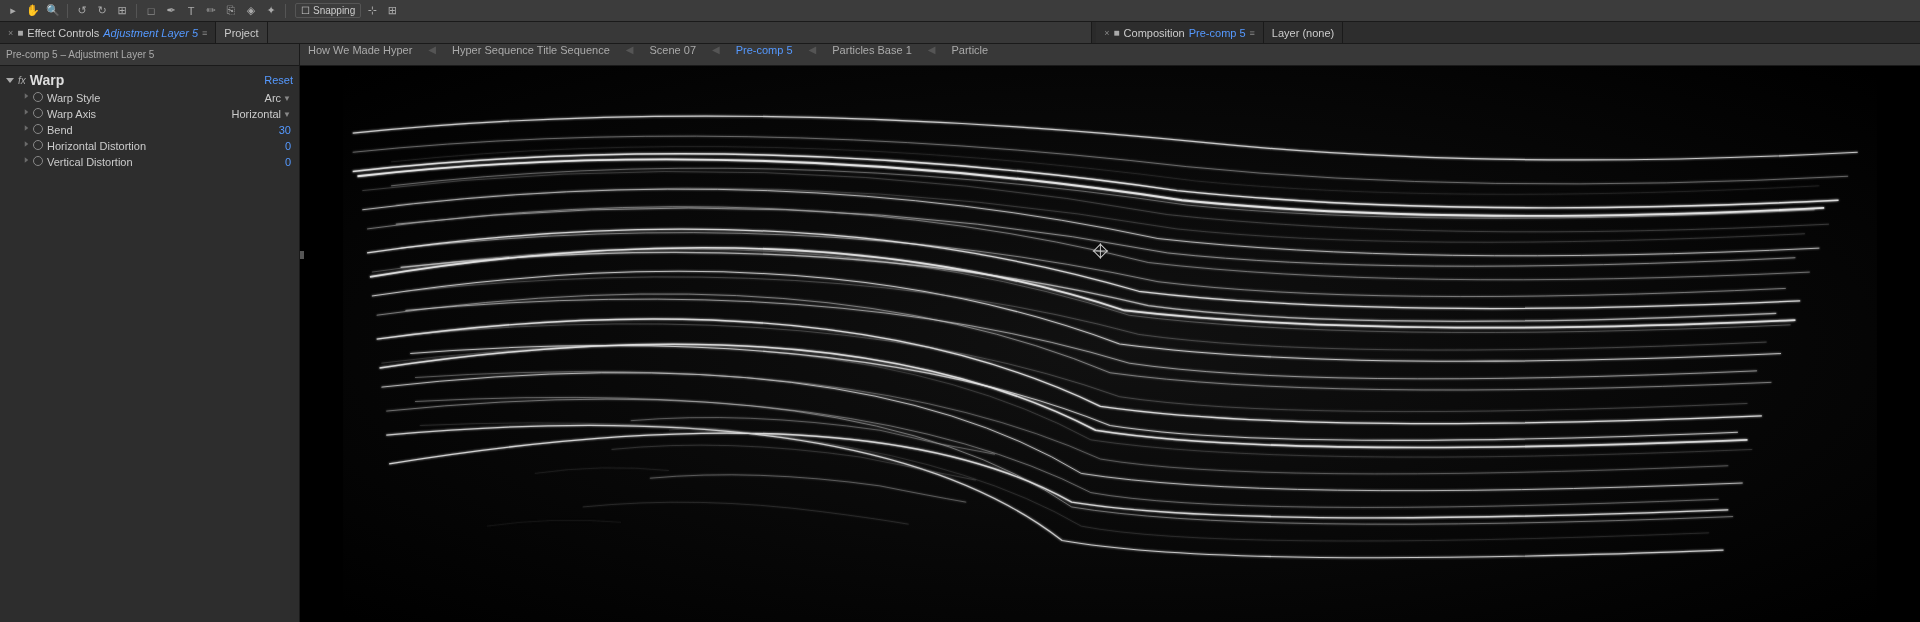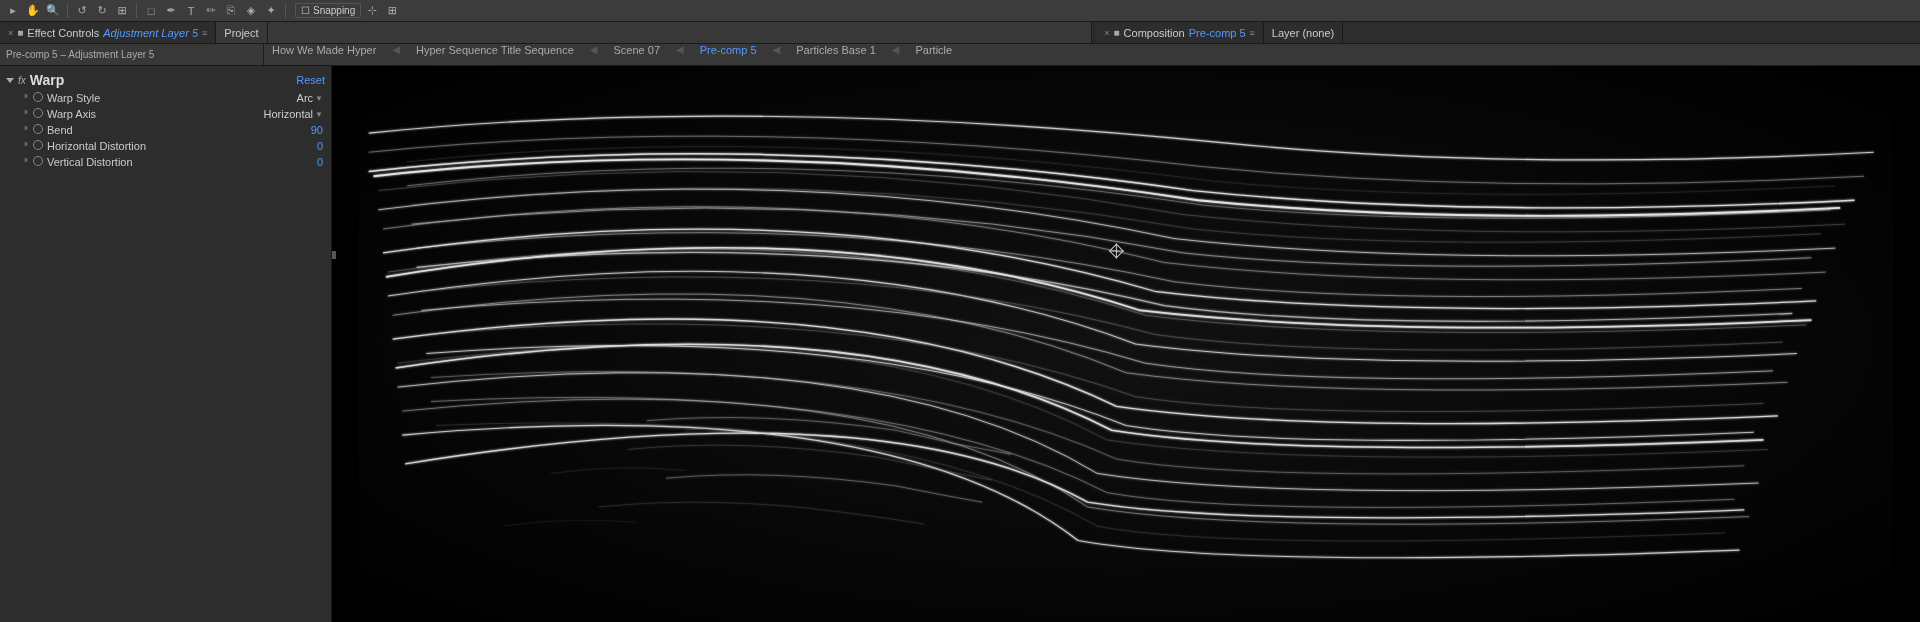--- a/index.html
+++ b/index.html
@@ -84,21 +84,21 @@
 
     
     .main-content {
       display: flex;
       flex: 1;
       overflow: hidden;
     }
 
     
     .left-panel {
-      width: 332px;
+      width: 300px;
       background: #2d2d2d;
       border-right: 1px solid #1a1a1a;
       flex-shrink: 0;
       display: flex;
       flex-direction: column;
     }
 
     .effect-section {
       padding: 4px 0;
     }
@@ -257,21 +257,21 @@
       <span style="color:#5599ff;">Pre-comp 5</span>
       <span style="color:#888;font-size:9px;">≡</span>
     </div>
     <div class="panel-tab">
       <span>Layer (none)</span>
     </div>
   </div>
 </div>
 
 <div style="display:flex; height:22px; background:#383838; border-bottom:1px solid #1a1a1a; flex-shrink:0;">
-  <div style="width:264px; border-right:1px solid #1a1a1a; display:flex; align-items:center; padding:0 6px; font-size:10px; color:#aaa;">
+  <div style="width:300px; border-right:1px solid #1a1a1a; display:flex; align-items:center; padding:0 6px; font-size:10px; color:#aaa;">
     <span>Pre-comp 5 – Adjustment Layer 5</span>
   </div>
   <div style="flex:1; display:flex; align-items:flex-start; padding:0 8px; gap:16px;">
     <span class="breadcrumb-item">How We Made Hyper</span>
     <span class="breadcrumb-chevron">◀</span>
     <span class="breadcrumb-item">Hyper Sequence Title Sequence</span>
     <span class="breadcrumb-chevron">◀</span>
     <span class="breadcrumb-item">Scene 07</span>
     <span class="breadcrumb-chevron">◀</span>
     <span class="breadcrumb-item active">Pre-comp 5</span>
@@ -312,21 +312,21 @@
         <div class="prop-dropdown">
           <span class="prop-value-white">Horizontal</span>
           <span class="dropdown-arrow">▼</span>
         </div>
       </div>
 
       <div class="effect-property">
         <span class="triangle-right" style="opacity:0.5; transform:scale(0.7);"></span>
         <span class="circle-icon"></span>
         <span class="prop-name">Bend</span>
-        <span class="prop-value">90</span>
+        <span class="prop-value">30</span>
       </div>
 
       <div class="effect-property">
         <span class="triangle-right" style="opacity:0.5; transform:scale(0.7);"></span>
         <span class="circle-icon"></span>
         <span class="prop-name">Horizontal Distortion</span>
         <span class="prop-value">0</span>
       </div>
 
       <div class="effect-property">

